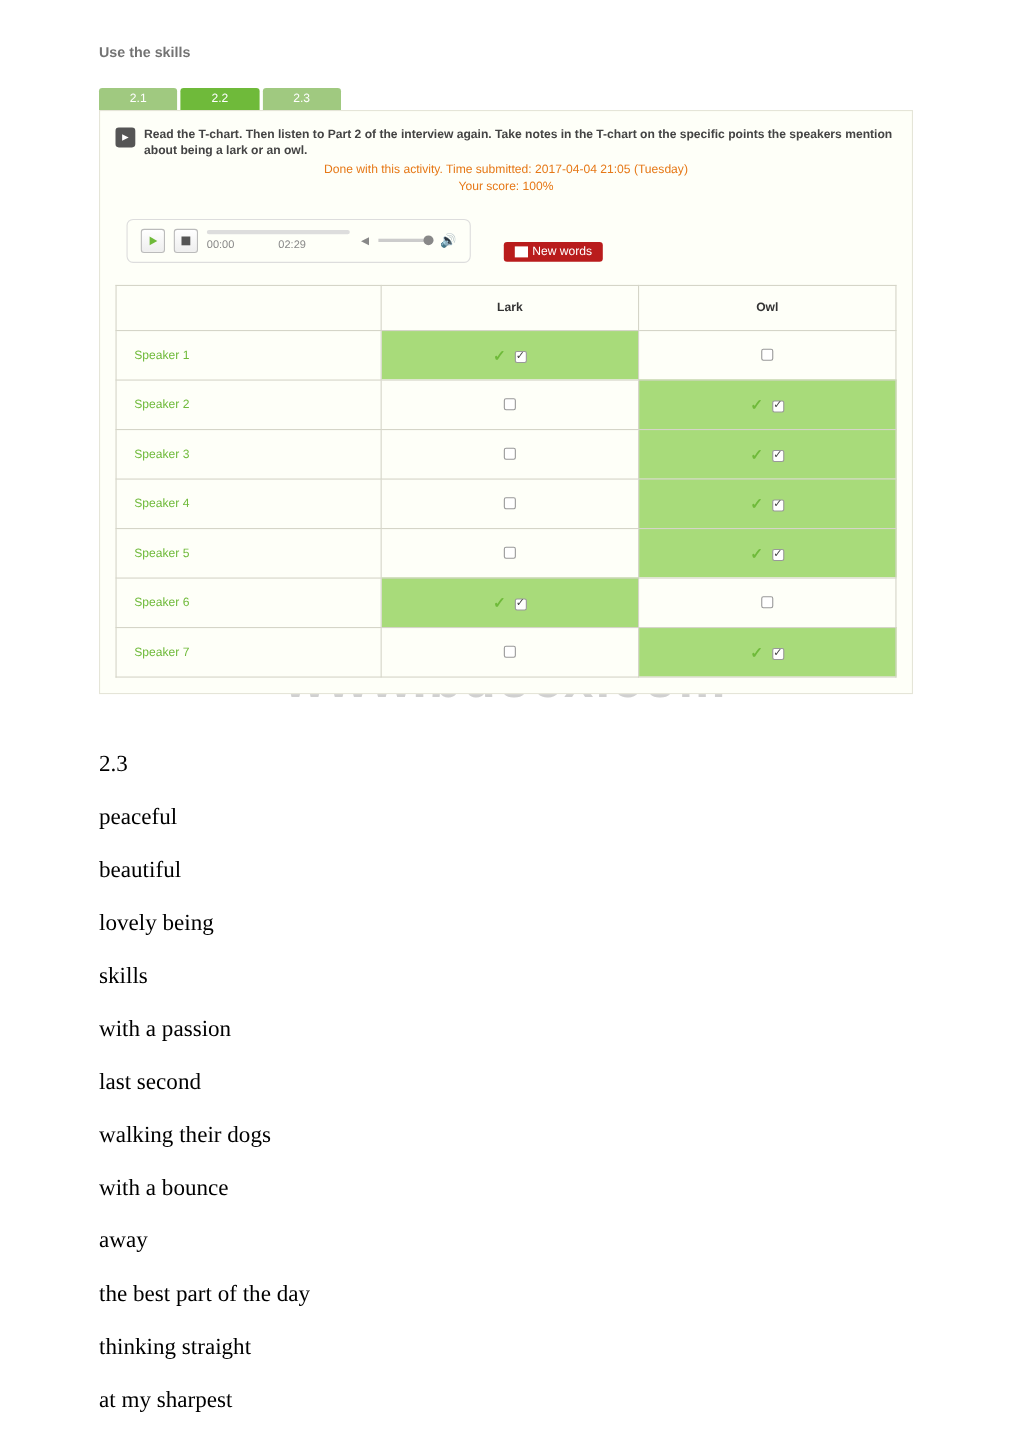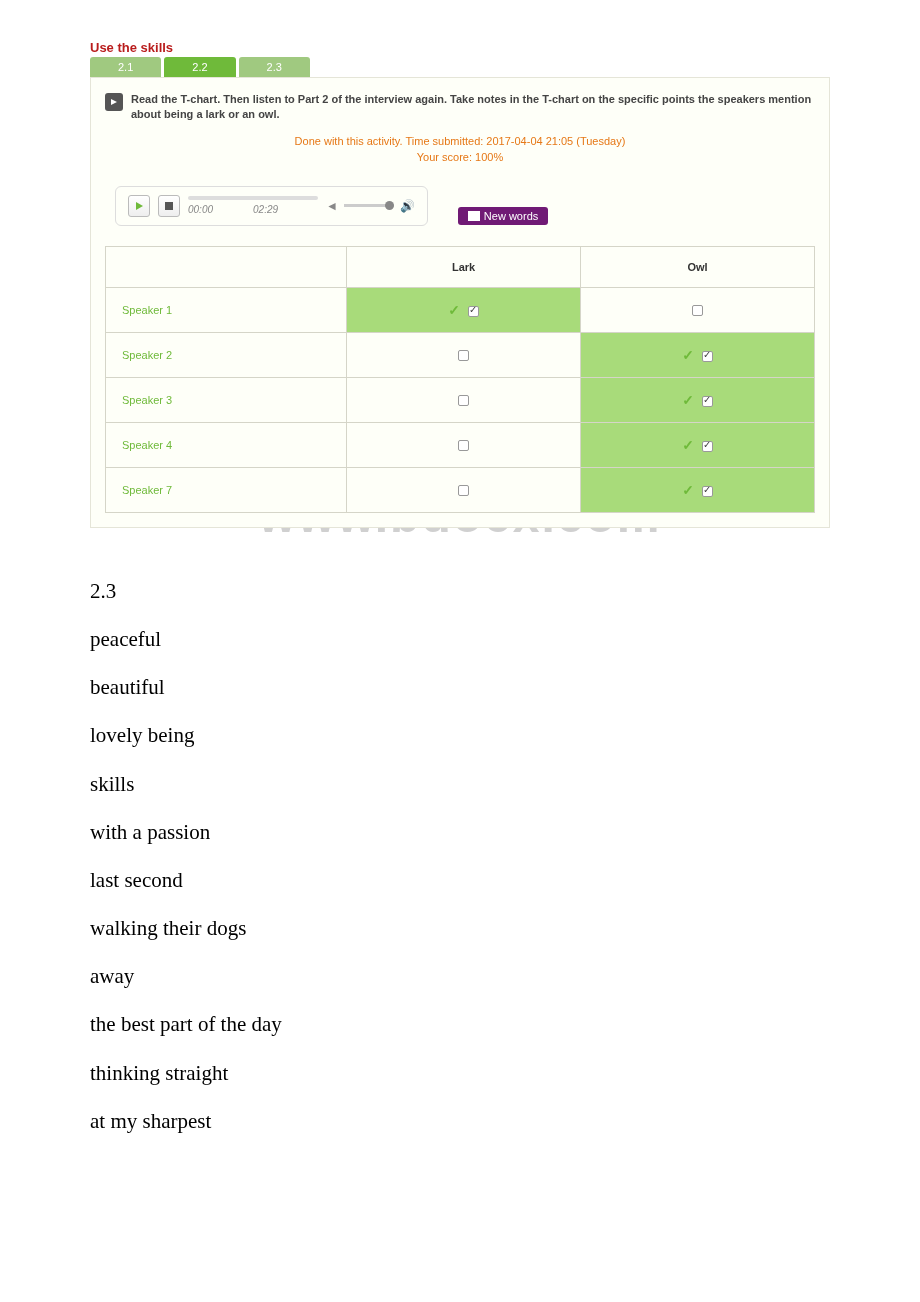--- a/index.html
+++ b/index.html
@@ -24,24 +24,24 @@
       transform: translateX(-50%);
       font-size: 48px;
       font-weight: bold;
       color: #d0d0d0;
       letter-spacing: 2px;
       pointer-events: none;
       z-index: 0;
       font-family: Arial, sans-serif;
     }
     .section-title {
-      color: #b91c1c;
+      color: #737373;
       font-weight: bold;
       font-size: 13px;
-      margin-bottom: 2px;
+      margin-bottom: 25px;
       position: relative;
       z-index: 1;
     }
     .tabs {
       display: flex;
       gap: 3px;
       position: relative;
       z-index: 1;
     }
     .tab {
@@ -59,21 +59,20 @@
       background: #fefff8;
       border: 1px solid #e5e5d8;
       padding: 14px;
       position: relative;
       z-index: 1;
     }
     .instruction-row {
       display: flex;
       align-items: flex-start;
       gap: 8px;
-      margin-bottom: 10px;
     }
     .instruction-icon {
       width: 18px;
       height: 18px;
       background: #555;
       border-radius: 3px;
       display: flex;
       align-items: center;
       justify-content: center;
       flex-shrink: 0;
@@ -127,21 +126,20 @@
       fill: #555;
     }
     .audio-progress {
       width: 130px;
       height: 4px;
       background: #ddd;
       border-radius: 2px;
     }
     .audio-time {
       font-size: 10px;
-      font-style: italic;
       color: #888;
       display: flex;
       gap: 40px;
     }
     .audio-vol {
       display: flex;
       align-items: center;
       gap: 6px;
     }
     .vol-bar {
@@ -158,21 +156,21 @@
       width: 9px;
       height: 9px;
       background: #888;
       border-radius: 50%;
     }
     .vol-icon {
       font-size: 12px;
       color: #888;
     }
     .new-words-btn {
-      background: #701a75;
+      background: #b91c1c;
       color: #fff;
       padding: 3px 10px;
       font-size: 11px;
       border-radius: 3px;
       cursor: pointer;
       display: inline-flex;
       align-items: center;
       gap: 4px;
       margin-left: 20px;
     }
@@ -329,37 +327,48 @@
             <td class="speaker-cell">Speaker 3</td>
             <td class="answer-cell"><span class="checkbox-sq"></span></td>
             <td class="answer-cell correct"><span class="check-icon">✓</span><span class="checkbox-sq checked"></span></td>
           </tr>
           <tr>
             <td class="speaker-cell">Speaker 4</td>
             <td class="answer-cell"><span class="checkbox-sq"></span></td>
             <td class="answer-cell correct"><span class="check-icon">✓</span><span class="checkbox-sq checked"></span></td>
           </tr>
           <tr>
+            <td class="speaker-cell">Speaker 5</td>
+            <td class="answer-cell"><span class="checkbox-sq"></span></td>
+            <td class="answer-cell correct"><span class="check-icon">✓</span><span class="checkbox-sq checked"></span></td>
+          </tr>
+          <tr>
+            <td class="speaker-cell">Speaker 6</td>
+            <td class="answer-cell correct"><span class="check-icon">✓</span><span class="checkbox-sq checked"></span></td>
+            <td class="answer-cell"><span class="checkbox-sq"></span></td>
+          </tr>
+          <tr>
             <td class="speaker-cell">Speaker 7</td>
             <td class="answer-cell"><span class="checkbox-sq"></span></td>
             <td class="answer-cell correct"><span class="check-icon">✓</span><span class="checkbox-sq checked"></span></td>
           </tr>
         </tbody>
     </table>
   </div>
 </div>
 
 <div class="text-section">
   <div class="subsection">2.3</div>
   <div id="text-items">
       <div class="subsection">peaceful</div>
       <div class="subsection">beautiful</div>
       <div class="subsection">lovely being</div>
       <div class="subsection">skills</div>
       <div class="subsection">with a passion</div>
       <div class="subsection">last second</div>
       <div class="subsection">walking their dogs</div>
+      <div class="subsection">with a bounce</div>
       <div class="subsection">away</div>
       <div class="subsection">the best part of the day</div>
       <div class="subsection">thinking straight</div>
       <div class="subsection">at my sharpest</div>
     </div>
 </div>
 
 </body></html>

